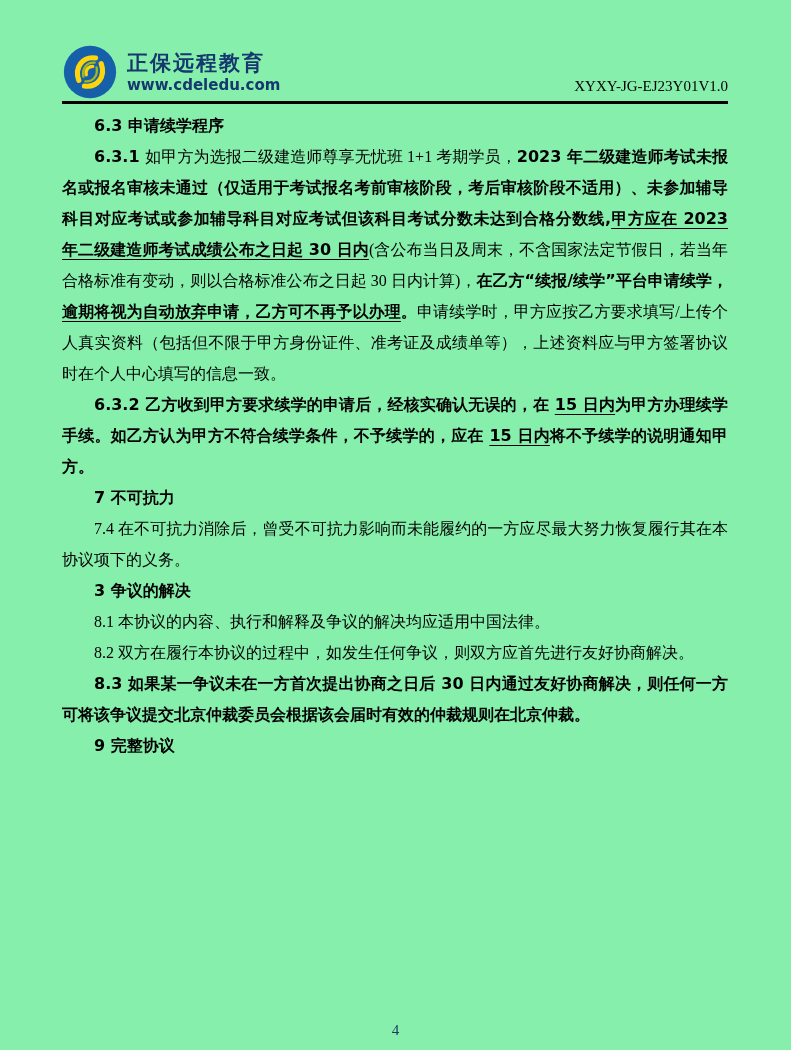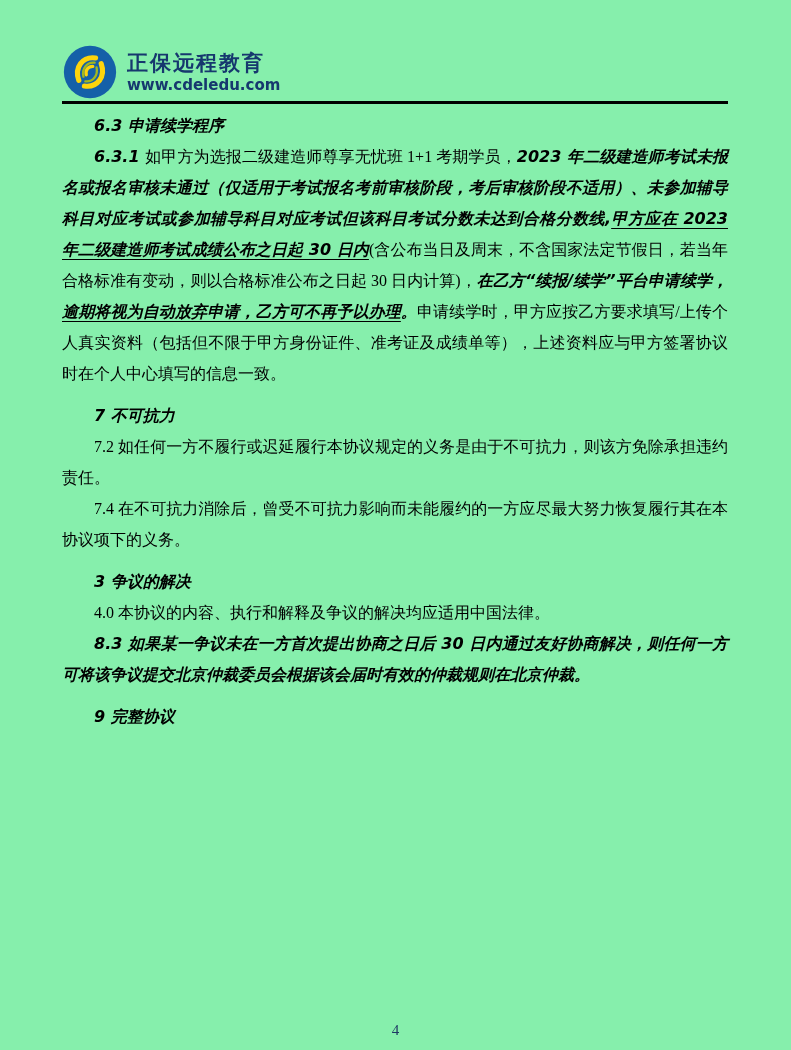--- a/index.html
+++ b/index.html
@@ -65,27 +65,25 @@
     right: 63px;
     top: 106px;
     font-size: 16px;
     line-height: 31px;
     text-align: justify;
   }
   .blk { margin: 0; text-indent: 2em; }
   .heading {
     font-family: "DejaVu Sans", "Liberation Sans", sans-serif;
     font-weight: bold;
-    margin-top: 11px;
   }
   .heading:first-child { margin-top: 4px; }
   .bold {
     font-family: "DejaVu Sans", "Liberation Sans", sans-serif;
     font-weight: bold;
-    font-style: italic;
   }
   .underline { text-decoration: underline; text-underline-offset: 4px; }
   
   .footer {
     position: absolute;
     left: 0; right: 0; bottom: 11px;
     text-align: center;
   }
   .page-number {
     font-family: "Liberation Serif", serif;
@@ -106,32 +104,34 @@
         <path class="swirl-y" d="M42 21 C47 35 38 47 24 45" stroke-width="5.5"></path>
         <path class="swirl-g" d="M23 35 C21 26 27 19 35 20" stroke-width="2.5"></path>
         <path class="swirl-g" d="M37 25 C39 34 33 41 25 40" stroke-width="2.5"></path>
         <path class="swirl-y" d="M26 33 C25 28 28 24 33 24" stroke-width="3.5"></path>
       </svg>
       <div class="logo-text">
         <div class="brand-name">正保远程教育</div>
         <div class="brand-url">www.cdeledu.com</div>
       </div>
     </div>
+    <div class="doc-code">XYXY-JG-EJ23Y01V1.0</div>
   </header>
 
   <div class="rule"></div>
 
   <main class="doc-body">
       <p class="blk heading"><span class="bold">6.3 申请续学程序</span></p>
       <p class="blk para"><span class="bold">6.3.1 </span><span>如甲方为选报二级建造师尊享无忧班 1+1 考期学员，</span><span class="bold">2023 年二级建造师考试未报名或报名审核未通过（仅适用于考试报名考前审核阶段，考后审核阶段不适用）、未参加辅导科目对应考试或参加辅导科目对应考试但该科目考试分数未达到合格分数线,</span><span class="bold underline">甲方应在 2023 年二级建造师考试成绩公布之日起 30 日内</span><span>(含公布当日及周末，不含国家法定节假日，若当年合格标准有变动，则以合格标准公布之日起 30 日内计算)，</span><span class="bold">在乙方“续报/续学”平台申请续学，</span><span class="bold underline">逾期将视为自动放弃申请，乙方可不再予以办理</span><span class="bold">。</span><span>申请续学时，甲方应按乙方要求填写/上传个人真实资料（包括但不限于甲方身份证件、准考证及成绩单等），上述资料应与甲方签署协议时在个人中心填写的信息一致。</span></p>
+      <p class="blk para"><span class="bold">6.3.2 乙方收到甲方要求续学的申请后，经核实确认无误的，在 </span><span class="bold underline">15 日内</span><span class="bold">为甲方办理续学手续。如乙方认为甲方不符合续学条件，不予续学的，应在 </span><span class="bold underline">15 日内</span><span class="bold">将不予续学的说明通知甲方。</span></p>
       <p class="blk heading"><span class="bold">7 不可抗力</span></p>
-      <p class="blk para"><span>7.2 如任何一方不履行或迟延履行本协议规定的义务是由于不可抗力，则该方免除承担违约责任。</span></p>
       <p class="blk para"><span>7.4 在不可抗力消除后，曾受不可抗力影响而未能履约的一方应尽最大努力恢复履行其在本协议项下的义务。</span></p>
       <p class="blk heading"><span class="bold">3 争议的解决</span></p>
-      <p class="blk para"><span>4.0 本协议的内容、执行和解释及争议的解决均应适用中国法律。</span></p>
+      <p class="blk para"><span>8.1 本协议的内容、执行和解释及争议的解决均应适用中国法律。</span></p>
+      <p class="blk para"><span>8.2 双方在履行本协议的过程中，如发生任何争议，则双方应首先进行友好协商解决。</span></p>
       <p class="blk para"><span class="bold">8.3 如果某一争议未在一方首次提出协商之日后 30 日内通过友好协商解决，则任何一方可将该争议提交北京仲裁委员会根据该会届时有效的仲裁规则在北京仲裁。</span></p>
       <p class="blk heading"><span class="bold">9 完整协议</span></p>
     </main>
 
   <footer class="footer">
     <span class="page-number">4</span>
   </footer>
 
 </div>
 

